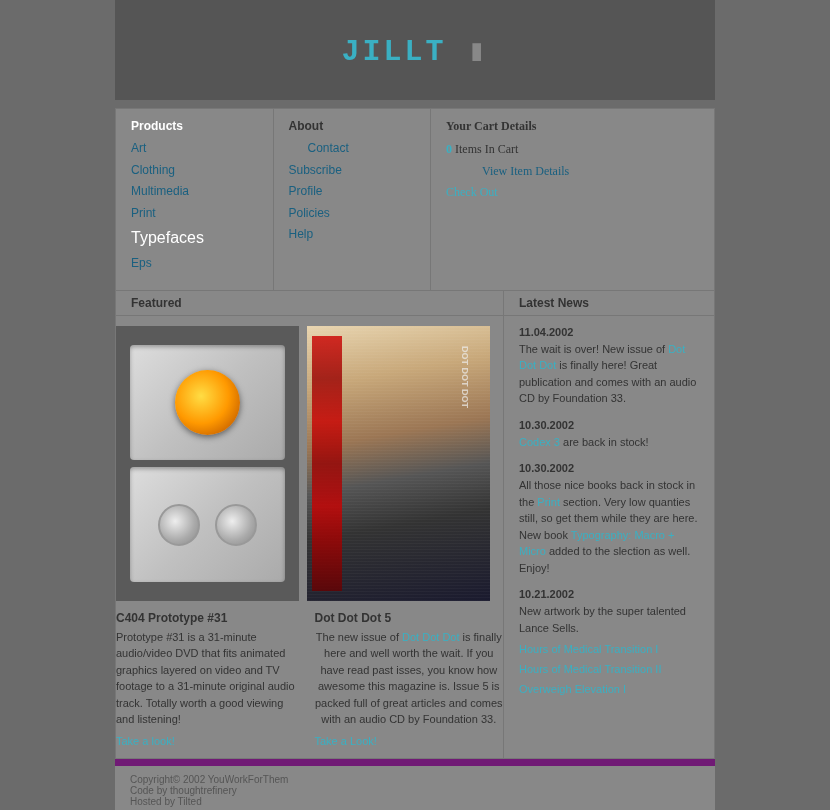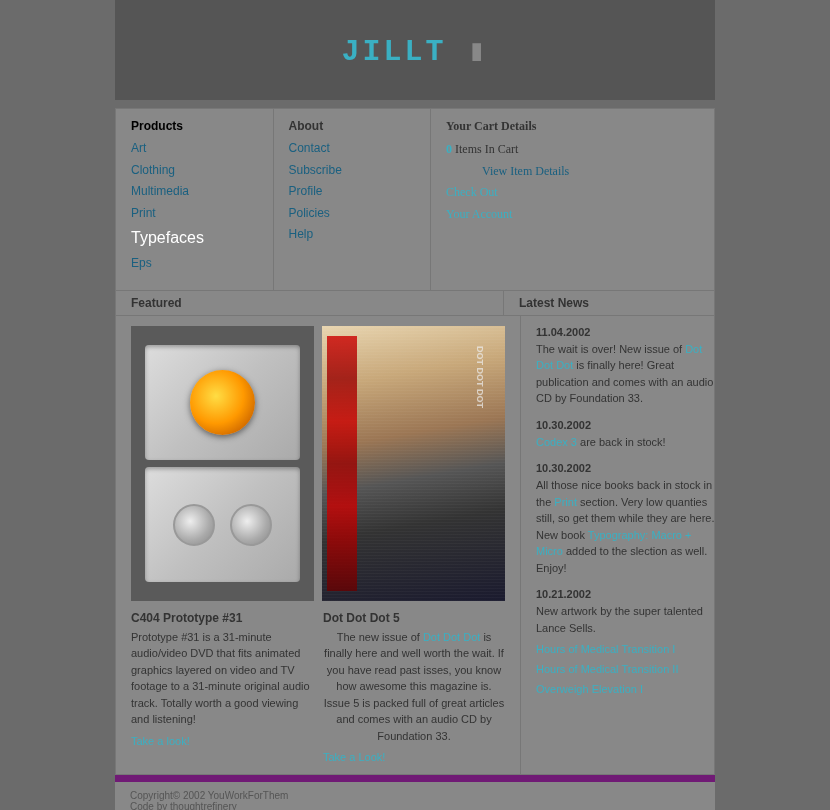--- a/index.html
+++ b/index.html
@@ -23,64 +23,61 @@
     <div style="font-family: 'Courier New', monospace; font-size: 30px; font-weight: bold; color: #3ab0c3; letter-spacing: 3px;">
       JILLT <span style="color:#888;">▮</span>
     </div>
   </div>
 
   <div style="width: 600px; background-color: #888; border: 1px solid #777;">
 
     <div style="display: flex; border-bottom: 1px solid #777;">
 
       <div style="flex: 1; padding: 10px 15px 15px 15px; border-right: 1px solid #777;">
-        <div style="font-weight: bold; font-size: 12px; color: #000000; margin-bottom: 5px;">Products</div>
+        <div style="font-weight: bold; font-size: 12px; color: #ffffff; margin-bottom: 5px;">Products</div>
         <a href="#" style="display:block; color:#1a6080; text-decoration:none; font-size:12px; line-height:1.8;">Art</a>
         <a href="#" style="display:block; color:#1a6080; text-decoration:none; font-size:12px; line-height:1.8;">Clothing</a>
         <a href="#" style="display:block; color:#1a6080; text-decoration:none; font-size:12px; line-height:1.8;">Multimedia</a>
         <a href="#" style="display:block; color:#1a6080; text-decoration:none; font-size:12px; line-height:1.8;">Print</a>
         <a href="#" style="display:block; color:#ffffff; text-decoration:none; font-size:16px; line-height:1.8;">Typefaces</a>
         <a href="#" style="display:block; color:#1a6080; text-decoration:none; font-size:12px; line-height:1.8;">Eps</a>
       </div>
 
       <div style="flex: 1; padding: 10px 15px 15px 15px; border-right: 1px solid #777;">
         <div style="font-weight: bold; font-size: 12px; color: #333; margin-bottom: 5px;">About</div>
-        <a href="#" style="display:block; color:#1a6080; text-decoration:none; font-size:12px; line-height:1.8;">Contact</a>
+        <a href="#" style="display:block; color:#1a6080; text-decoration:none; font-size:12px; line-height:1.8;margin-left:19px;">Contact</a>
         <a href="#" style="display:block; color:#1a6080; text-decoration:none; font-size:12px; line-height:1.8;">Subscribe</a>
         <a href="#" style="display:block; color:#1a6080; text-decoration:none; font-size:12px; line-height:1.8;">Profile</a>
         <a href="#" style="display:block; color:#1a6080; text-decoration:none; font-size:12px; line-height:1.8;">Policies</a>
         <a href="#" style="display:block; color:#1a6080; text-decoration:none; font-size:12px; line-height:1.8;">Help</a>
       </div>
 
       <div style="flex: 2; padding: 10px 15px 15px 15px; font-family: Liberation Serif, serif;">
         <div style="font-weight: bold; font-size: 12px; color: #333; margin-bottom: 5px;">Your Cart Details</div>
         <div style="font-size: 12px; line-height: 1.8; color: #333;">
           <span style="color: #3ab0c3; font-weight: bold;">0</span>
           <span> Items In Cart</span>
         </div>
         <div style="font-size: 12px; line-height: 1.8; margin-left: 36px;">
           <a href="#" style="color:#1a6080; text-decoration:none;">View Item Details</a>
         </div>
         <div style="font-size: 12px; line-height: 1.8;">
           <a href="#" style="color:#3ab0c3; text-decoration:none;">Check Out</a>
         </div>
-        <div style="font-size: 12px; line-height: 1.8;">
-          <a href="#" style="color:#3ab0c3; text-decoration:none;">Your Account</a>
-        </div>
       </div>
     </div>
 
     <div style="display: flex; border-bottom: 1px solid #777;">
       <div style="flex: 1; padding: 5px 15px; font-weight: bold; font-size: 12px; color: #333; border-right: 1px solid #777;">Featured</div>
       <div style="width: 210px; padding: 5px 15px; font-weight: bold; font-size: 12px; color: #333;">Latest News</div>
     </div>
 
     <div style="display: flex;">
 
-      <div style="flex: 1; padding: 10px 15px; border-right: 1px solid #777;">
+      <div style="flex: 1; padding: 10px 0; border-right: 1px solid #777;">
 
         <div style="display: flex; gap: 8px; margin-bottom: 10px;">
 
           <div style="width: 183px; height: 275px; background-color: #5a5a5a; display: flex; flex-direction: column; align-items: center; justify-content: space-around; padding: 15px; overflow: hidden;">
 
             <div style="width: 155px; height: 115px; background: linear-gradient(135deg, #ddd 0%, #c0c0c0 50%, #aaa 100%); border-radius: 4px; display: flex; align-items: center; justify-content: center; box-shadow: inset 0 2px 4px rgba(0,0,0,0.3);">
               <div style="width: 65px; height: 65px; border-radius: 50%; background: radial-gradient(circle at 40% 40%, #ffdd44, #ff9900 50%, #cc6600 80%); box-shadow: 0 2px 6px rgba(0,0,0,0.5);"></div>
             </div>
 
             <div style="width: 155px; height: 115px; background: linear-gradient(135deg, #ddd 0%, #c0c0c0 50%, #aaa 100%); border-radius: 4px; display: flex; align-items: center; justify-content: space-around; padding: 0 20px; box-shadow: inset 0 2px 4px rgba(0,0,0,0.3);">

